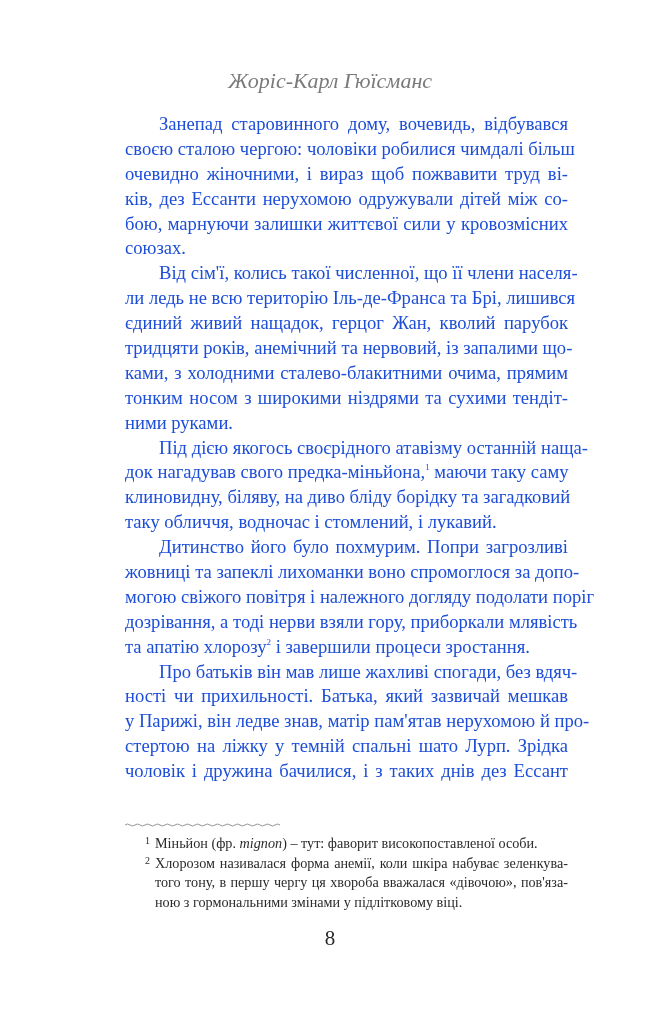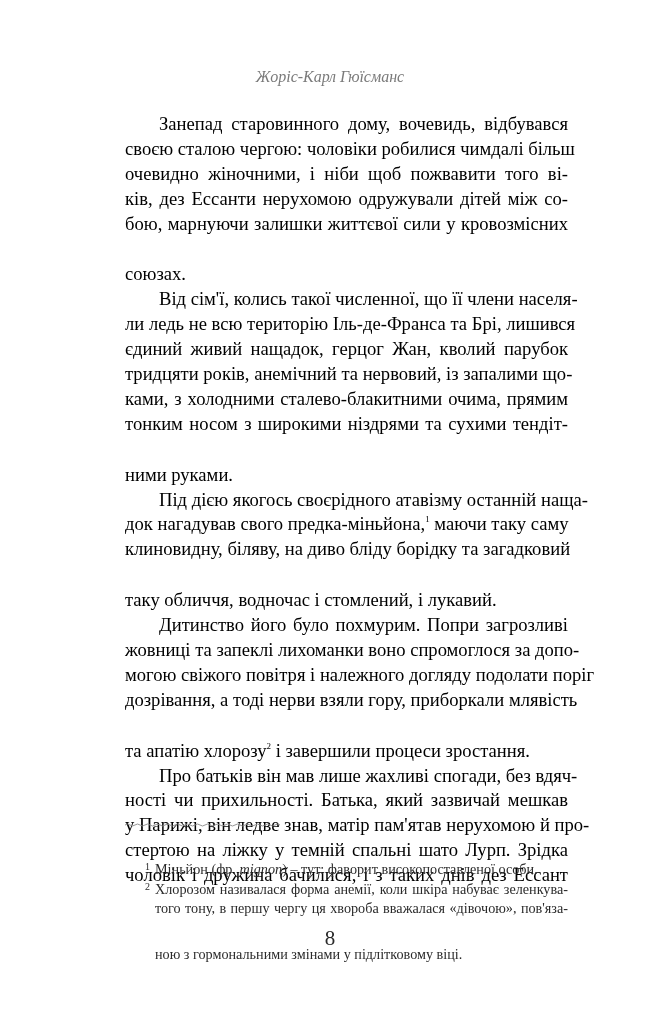--- a/index.html
+++ b/index.html
@@ -1,24 +1,24 @@
 <!DOCTYPE html>
 <html><head>
 <meta charset="utf-8">
 <style>
   html, body { margin: 0; padding: 0; background: #ffffff; }
   body { width: 660px; height: 1024px; position: relative; overflow: hidden;
          font-family: "DejaVu Serif", "Liberation Serif", serif; color: #2a2a2a; }
   .running-head { position: absolute; top: 68px; left: 0; width: 660px; text-align: center;
-         font-family: "Liberation Serif", serif; font-style: italic; font-size: 16px; color: #7a7a7a; }
+         font-family: "Liberation Serif", serif; font-style: italic; font-size: 22px; color: #7a7a7a; }
   .body-text { position: absolute; top: 112px; left: 125px; width: 443px;
          font-family: "Liberation Serif", serif; font-size: 18.6px; line-height: 24.9px;
-         text-align: justify; color: #000000; }
+         text-align: justify; color: #1d4ed8; }
   .line { display: block; white-space: nowrap; text-align: justify; text-align-last: justify; height: 24.9px; }
-  .line.last { text-align-last: left; margin-top: 26px; }
+  .line.last { text-align-last: left; }
   .line.indent { padding-left: 34px; }
   sup { font-size: 9px; vertical-align: 8px; line-height: 0; }
   .footnote-sep { position: absolute; top: 821px; left: 125px; width: 155px; height: 8px; }
   .footnotes { position: absolute; top: 834px; left: 125px; width: 443px;
          font-family: "Liberation Serif", serif; font-size: 14.2px; line-height: 19.6px; color: #2a2a2a; }
   .fn { position: relative; padding-left: 30px; }
   .fn-num { position: absolute; left: 20px; top: -3px; font-size: 10px; }
   .fn .line { height: 19.6px; }
   .page-number { position: absolute; top: 926px; left: 0; width: 660px; text-align: center;
          font-family: "Liberation Serif", serif; font-size: 21px; color: #2a2a2a; }
@@ -26,21 +26,21 @@
 </head>
 <body>
 
 <div class="running-head">Жоріс-Карл Гюїсманс</div>
 
 <div class="body-text">
 
   <div>
     <span class="line indent">Занепад старовинного дому, вочевидь, відбувався</span>
     <span class="line">своєю сталою чергою: чоловіки робилися чимдалі більш</span>
-    <span class="line">очевидно жіночними, і ніби щоб пожвавити того ві-</span>
+    <span class="line">очевидно жіночними, і вираз щоб пожвавити труд ві-</span>
     <span class="line">ків, дез Ессанти нерухомою одружували дітей між со-</span>
     <span class="line">бою, марнуючи залишки життєвої сили у кровозмісних</span>
     <span class="line last">союзах.</span>
   </div>
 
   <div>
     <span class="line indent">Від сім'ї, колись такої численної, що її члени населя-</span>
     <span class="line">ли ледь не всю територію Іль-де-Франса та Брі, лишився</span>
     <span class="line">єдиний живий нащадок, герцог Жан, кволий парубок</span>
     <span class="line">тридцяти років, анемічний та нервовий, із запалими що-</span>

